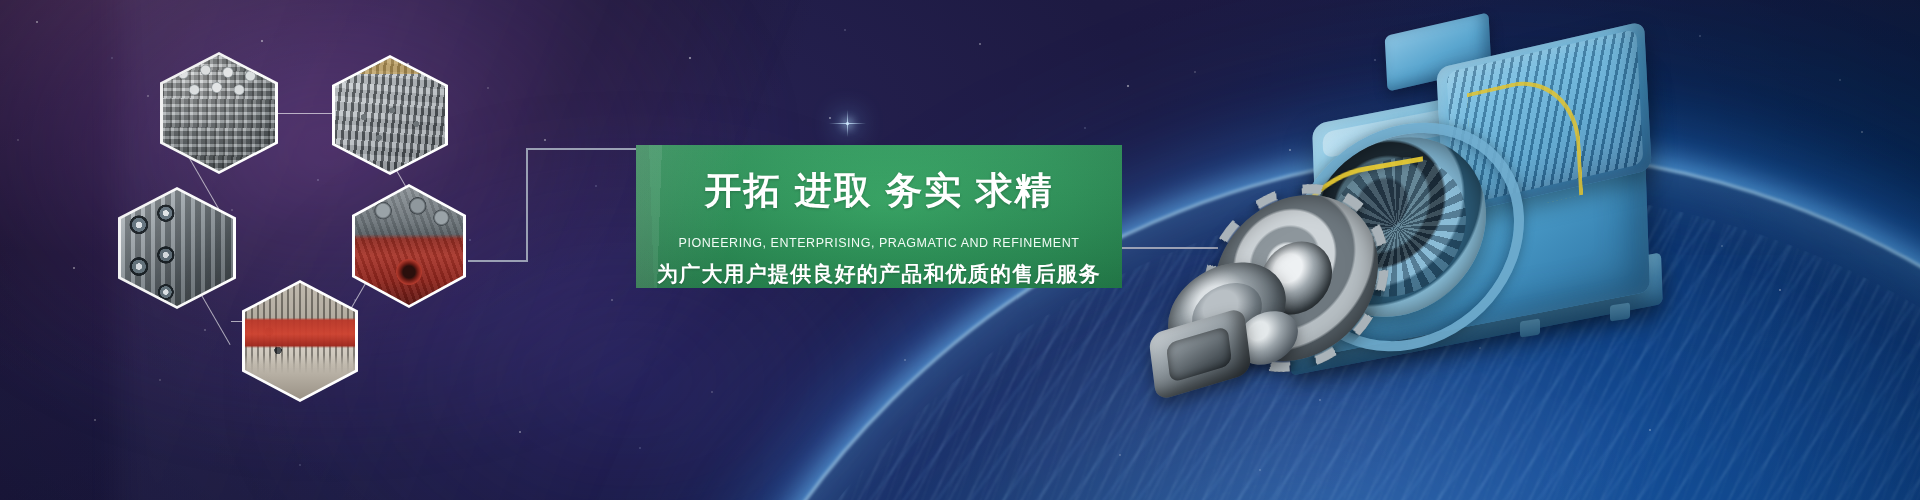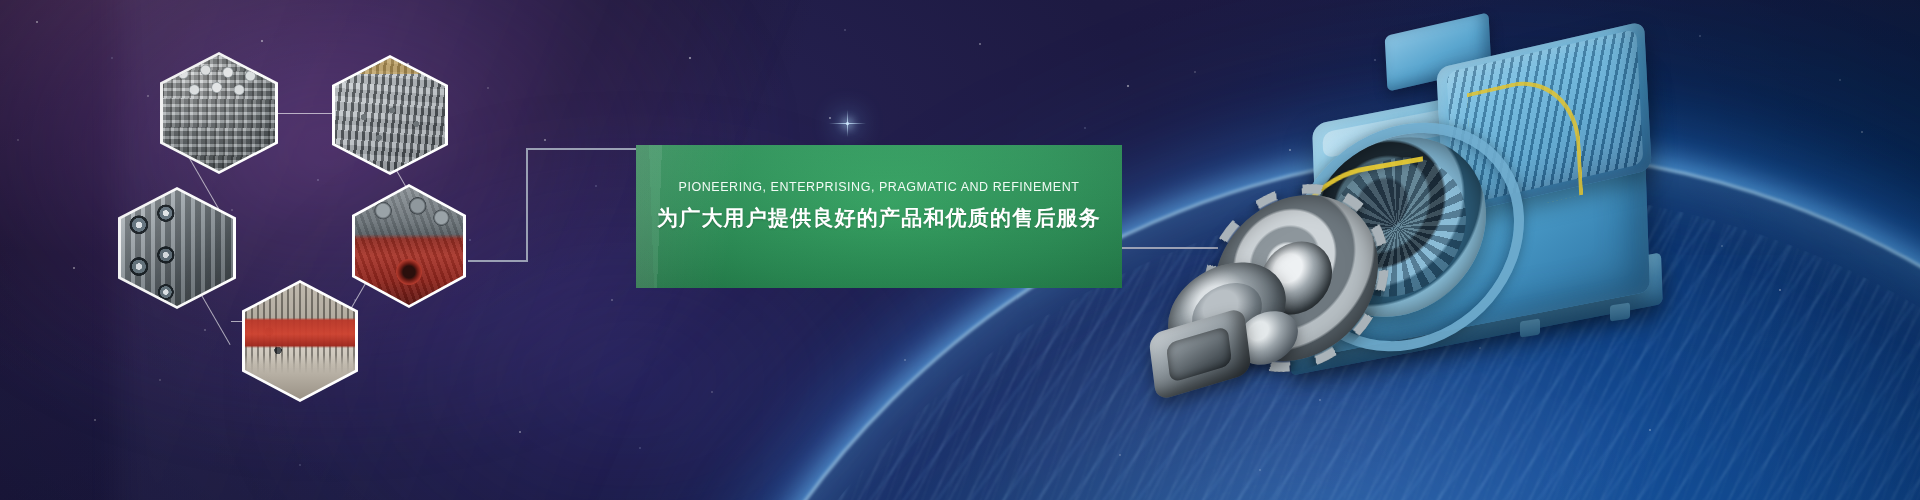--- a/index.html
+++ b/index.html
@@ -268,21 +268,21 @@
     pointer-events:none;
   }
   #green-banner .content{position:relative;z-index:2;text-align:center;padding-top:26px;}
 
   .bn-head{
     color:#fff;font-size:37px;font-weight:bold;letter-spacing:2px;
     line-height:1.08;white-space:nowrap;
     text-shadow:0 1px 3px rgba(0,0,0,.22);
   }
   .bn-sub{
-    color:#f2fbf5;font-size:12.5px;letter-spacing:.55px;margin-top:9px;white-space:nowrap;
+    color:#f2fbf5;font-size:12.5px;letter-spacing:.55px;margin-top:25px;white-space:nowrap;
   }
   .bn-tag{
     color:#fff;font-size:21px;font-weight:bold;letter-spacing:1.2px;margin-top:10px;white-space:nowrap;
     text-shadow:0 1px 2px rgba(0,0,0,.20);
   }
 
   
   #gearbox{position:absolute;left:1140px;top:20px;width:780px;height:400px;}
 
   .gb-body{
@@ -469,20 +469,21 @@
     </div>
   </div>
 
   <div class="bracket-seg" style="left:526px;top:148px;width:112px;height:2px;"></div>
   <div class="bracket-seg" style="left:526px;top:148px;width:2px;height:114px;"></div>
   <div class="bracket-seg" style="left:468px;top:260px;width:60px;height:2px;"></div>
 
   <div id="green-banner">
     <div class="sheen"></div>
     <div class="content">
+      <div class="bn-head">开拓  进取  务实  求精</div>
       <div class="bn-sub">PIONEERING, ENTERPRISING, PRAGMATIC AND REFINEMENT</div>
       <div class="bn-tag">为广大用户提供良好的产品和优质的售后服务</div>
     </div>
   </div>
 
   <div class="bracket-seg" style="left:1122px;top:247px;width:96px;height:2px;"></div>
 
   <div id="gearbox">
     <div class="gb-base"></div>
     <div class="gb-foot" style="left:172px;top:296px;"></div>

